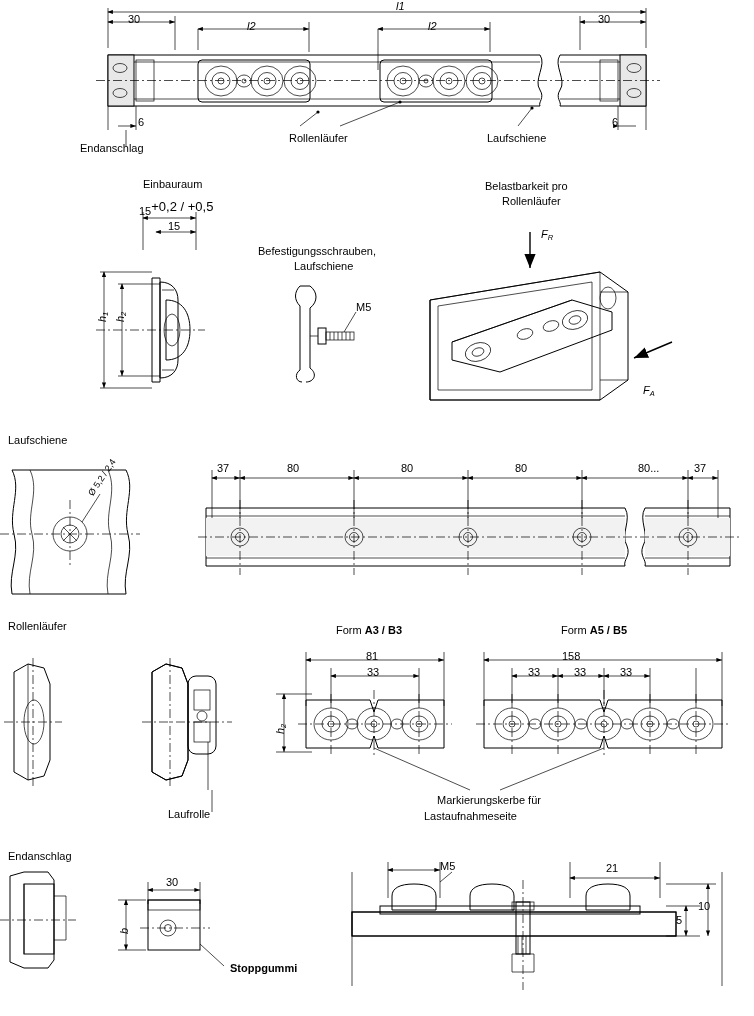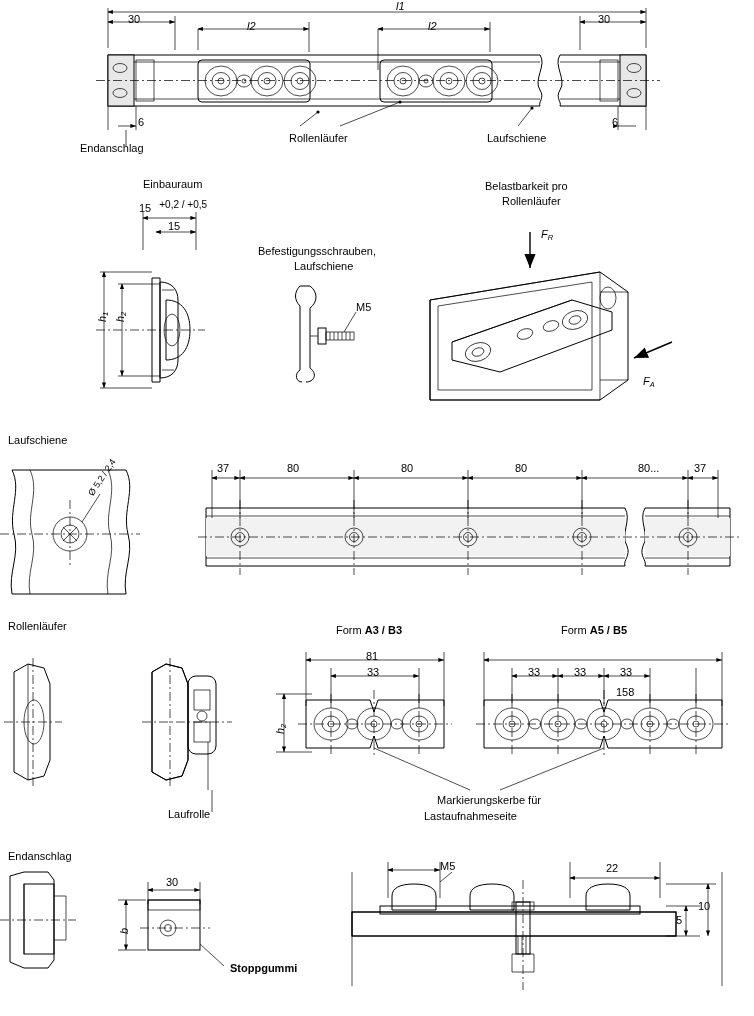--- a/index.html
+++ b/index.html
@@ -1,21 +1,21 @@
 <!DOCTYPE html>
 <html><head>
 <meta charset="utf-8">
 <style>
   html,body{margin:0;padding:0;background:#ffffff;}
   body{width:754px;height:1016px;position:relative;overflow:hidden;
        font-family:"Liberation Sans", sans-serif;color:#000;}
   .lbl{position:absolute;font-size:11px;white-space:nowrap;}
   .lbl.sm{font-size:9px;}
   .sub{font-size:7.5px;vertical-align:-2px;}
-  .sup{font-size:10px;vertical-align:4px;margin-left:8px;}
+  .sup{font-size:13px;vertical-align:4px;}
   .it{font-style:italic;}
   svg{position:absolute;left:0;top:0;}
   .ln{stroke:#000;fill:none;}
   .thin{stroke-width:.7;}
   .med{stroke-width:1;}
   .thk{stroke-width:1.4;}
   .dash{stroke-dasharray:9 3 2 3;stroke-width:.7;}
   .fillg{fill:#e8e8e8;}
   .fillg3{fill:#f2f2f2;}
 </style>
@@ -425,49 +425,49 @@
 <div class="lbl it" style="left:96px;top:322px;transform:rotate(-90deg);transform-origin:left top;">h<span class="sub">1</span></div>
 <div class="lbl it" style="left:114px;top:322px;transform:rotate(-90deg);transform-origin:left top;">h<span class="sub">2</span></div>
 
 <div class="lbl" style="left:258px;top:245px;">Befestigungsschrauben,</div>
 <div class="lbl" style="left:294px;top:260px;">Laufschiene</div>
 <div class="lbl" style="left:356px;top:301px;">M5</div>
 
 <div class="lbl" style="left:485px;top:180px;">Belastbarkeit pro</div>
 <div class="lbl" style="left:502px;top:195px;">Rollenläufer</div>
 <div class="lbl it" style="left:541px;top:228px;"><span>F</span><span class="sub">R</span></div>
-<div class="lbl it" style="left:643px;top:375px;"><span>F</span><span class="sub">A</span></div>
+<div class="lbl it" style="left:643px;top:384px;"><span>F</span><span class="sub">A</span></div>
 
 <div class="lbl" style="left:8px;top:434px;">Laufschiene</div>
 <div class="lbl sm" style="left:86px;top:492px;transform:rotate(-56deg);transform-origin:left top;">Ø 5,2 / 2,4</div>
 <div class="lbl" style="left:217px;top:462px;">37</div>
 <div class="lbl" style="left:287px;top:462px;">80</div>
 <div class="lbl" style="left:401px;top:462px;">80</div>
 <div class="lbl" style="left:515px;top:462px;">80</div>
 <div class="lbl" style="left:614px;top:462px;margin-left:24px;">80...</div>
 <div class="lbl" style="left:694px;top:462px;">37</div>
 
 <div class="lbl" style="left:8px;top:620px;">Rollenläufer</div>
 <div class="lbl" style="left:168px;top:808px;">Laufrolle</div>
 
 <div class="lbl" style="left:336px;top:624px;"><span>Form </span><b>A3 / B3</b></div>
 <div class="lbl" style="left:366px;top:650px;">81</div>
 <div class="lbl" style="left:367px;top:666px;">33</div>
 <div class="lbl it" style="left:274px;top:734px;transform:rotate(-90deg);transform-origin:left top;">h<span class="sub">2</span></div>
 
 <div class="lbl" style="left:561px;top:624px;text-align:right;"><span>Form </span><b>A5 / B5</b></div>
-<div class="lbl" style="left:616px;top:650px;margin-top:36px;">158</div>
+<div class="lbl" style="left:562px;top:650px;">158</div>
 <div class="lbl" style="left:528px;top:666px;">33</div>
 <div class="lbl" style="left:574px;top:666px;">33</div>
 <div class="lbl" style="left:620px;top:666px;">33</div>
 
 <div class="lbl" style="left:414px;top:794px;margin-left:23px;">Markierungskerbe für</div>
 <div class="lbl" style="left:424px;top:810px;">Lastaufnahmeseite</div>
 
 <div class="lbl" style="left:8px;top:850px;">Endanschlag</div>
 <div class="lbl" style="left:166px;top:876px;">30</div>
 <div class="lbl it" style="left:118px;top:934px;transform:rotate(-90deg);transform-origin:left top;">b</div>
 <div class="lbl" style="left:230px;top:962px;font-weight:bold;">Stoppgummi</div>
 
 <div class="lbl" style="left:440px;top:860px;">M5</div>
-<div class="lbl" style="left:606px;top:862px;">22</div>
+<div class="lbl" style="left:606px;top:862px;">21</div>
 <div class="lbl" style="left:676px;top:914px;">5</div>
 <div class="lbl" style="left:698px;top:900px;">10</div>
 
 </body></html>

